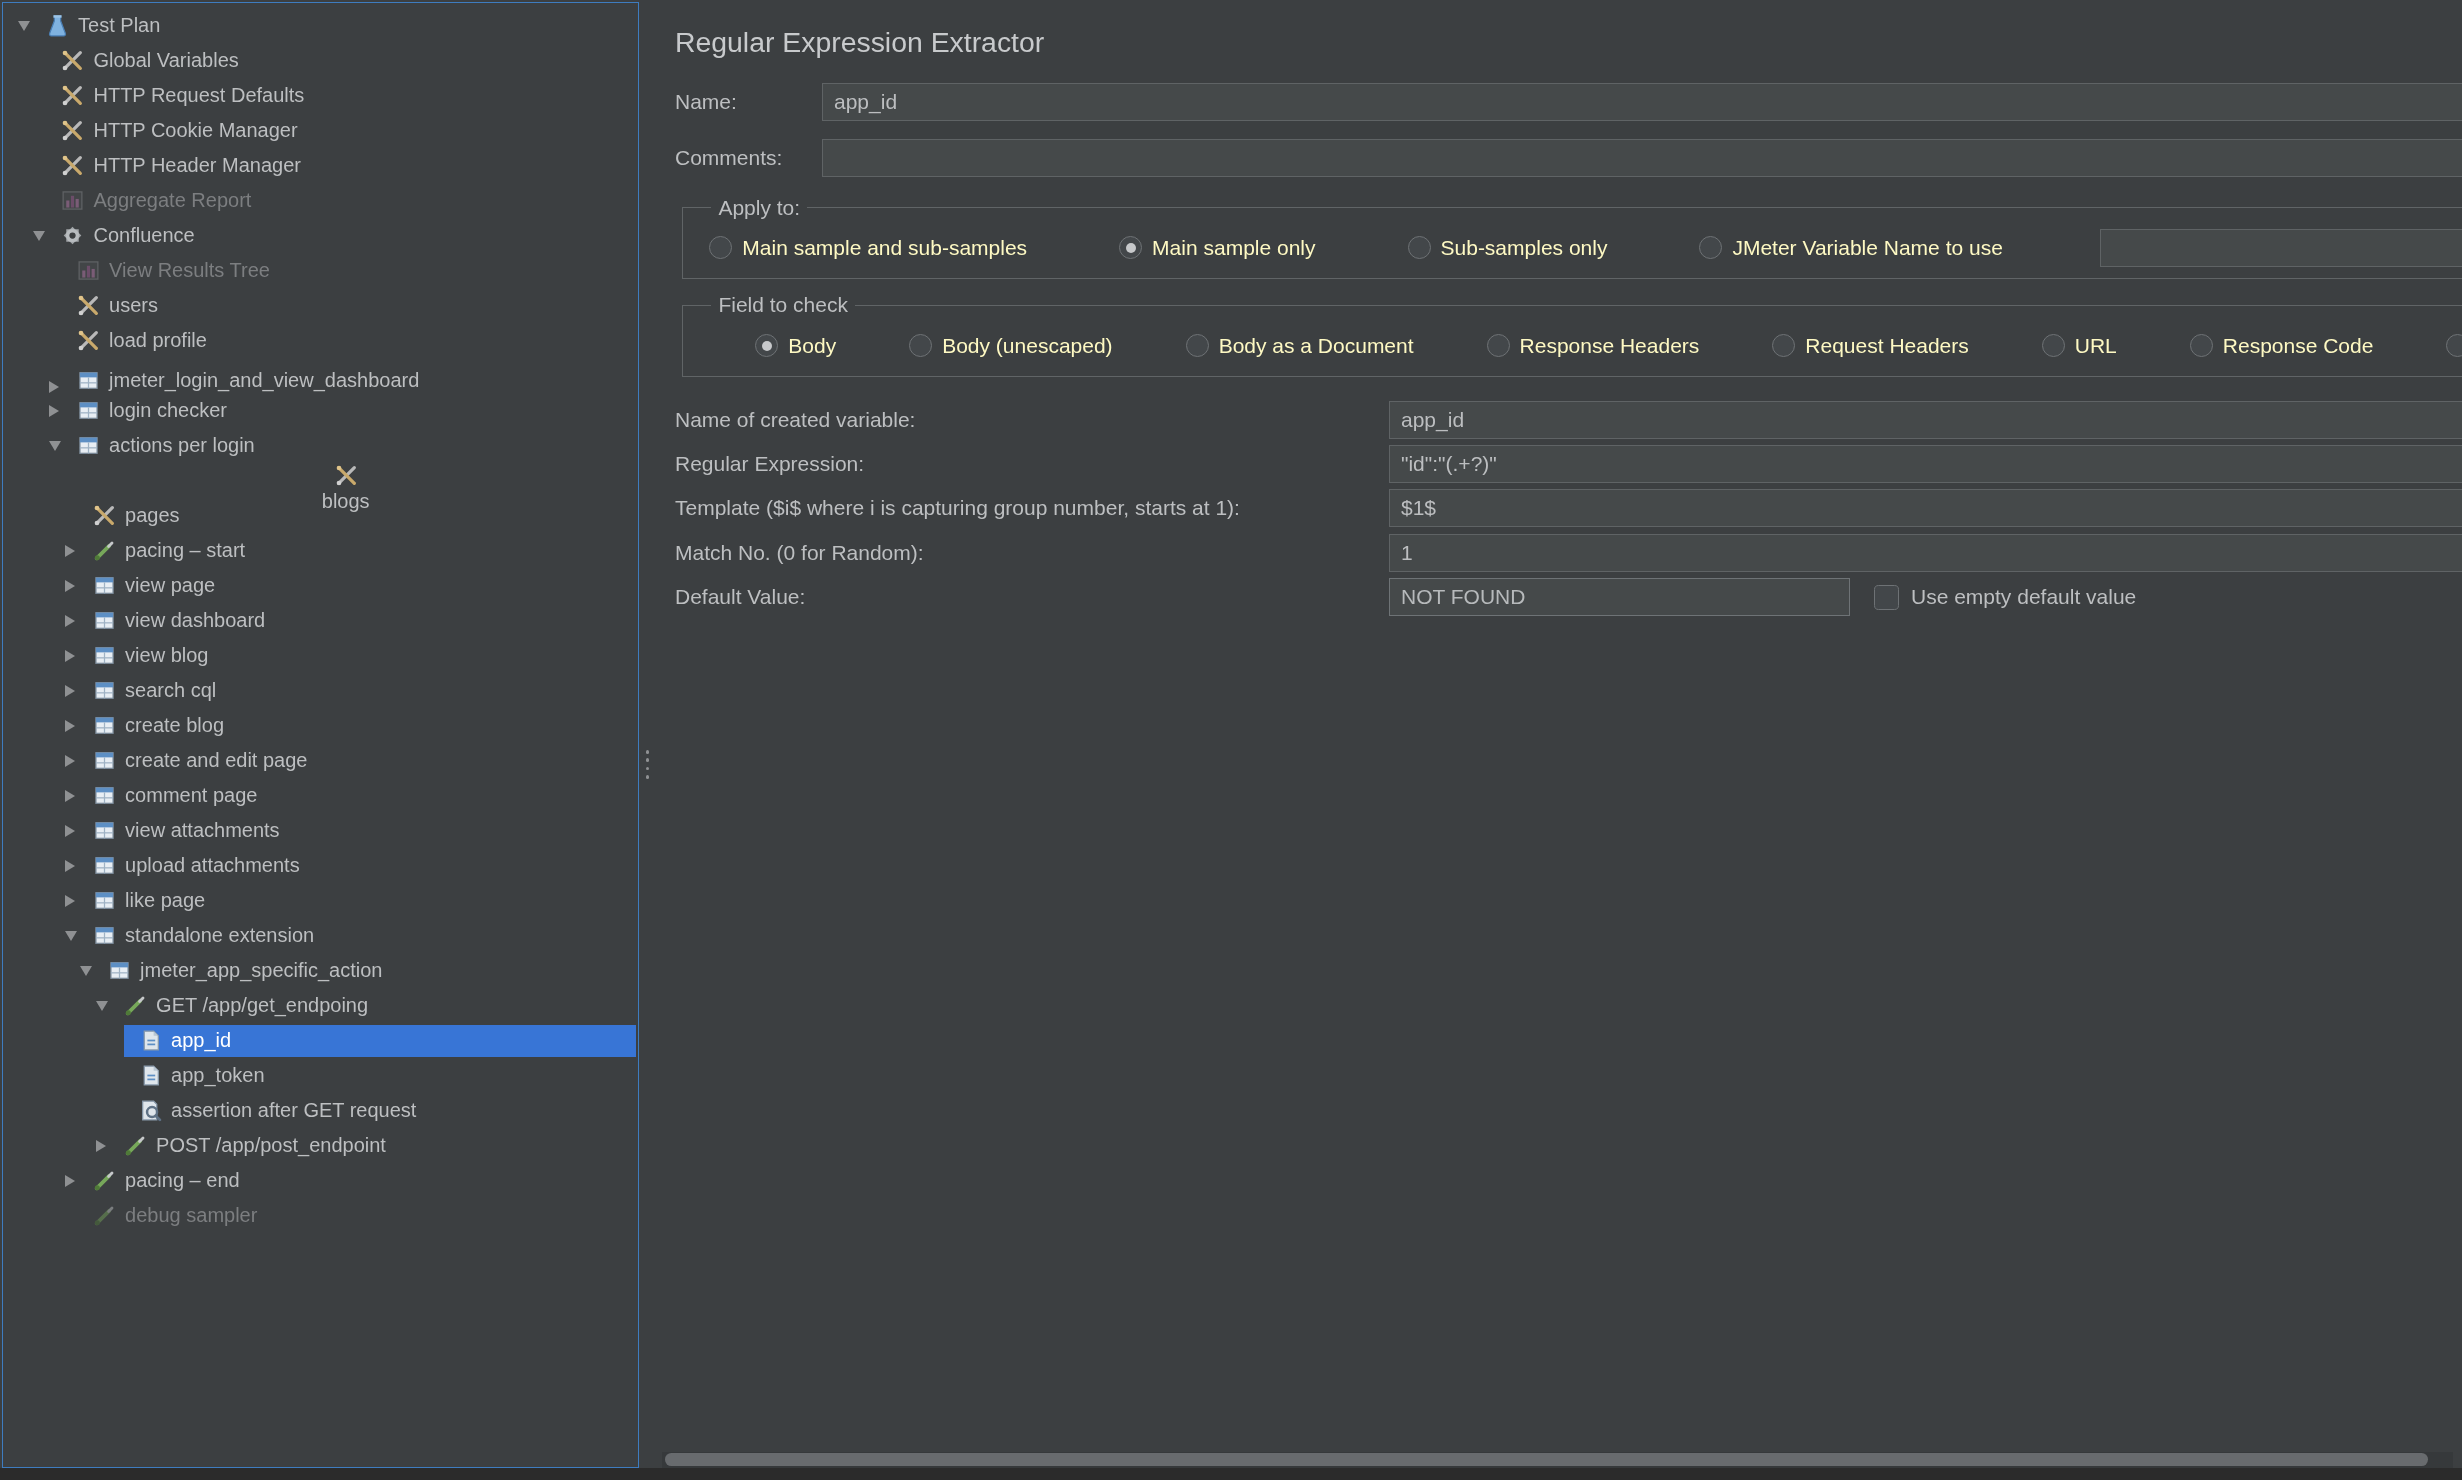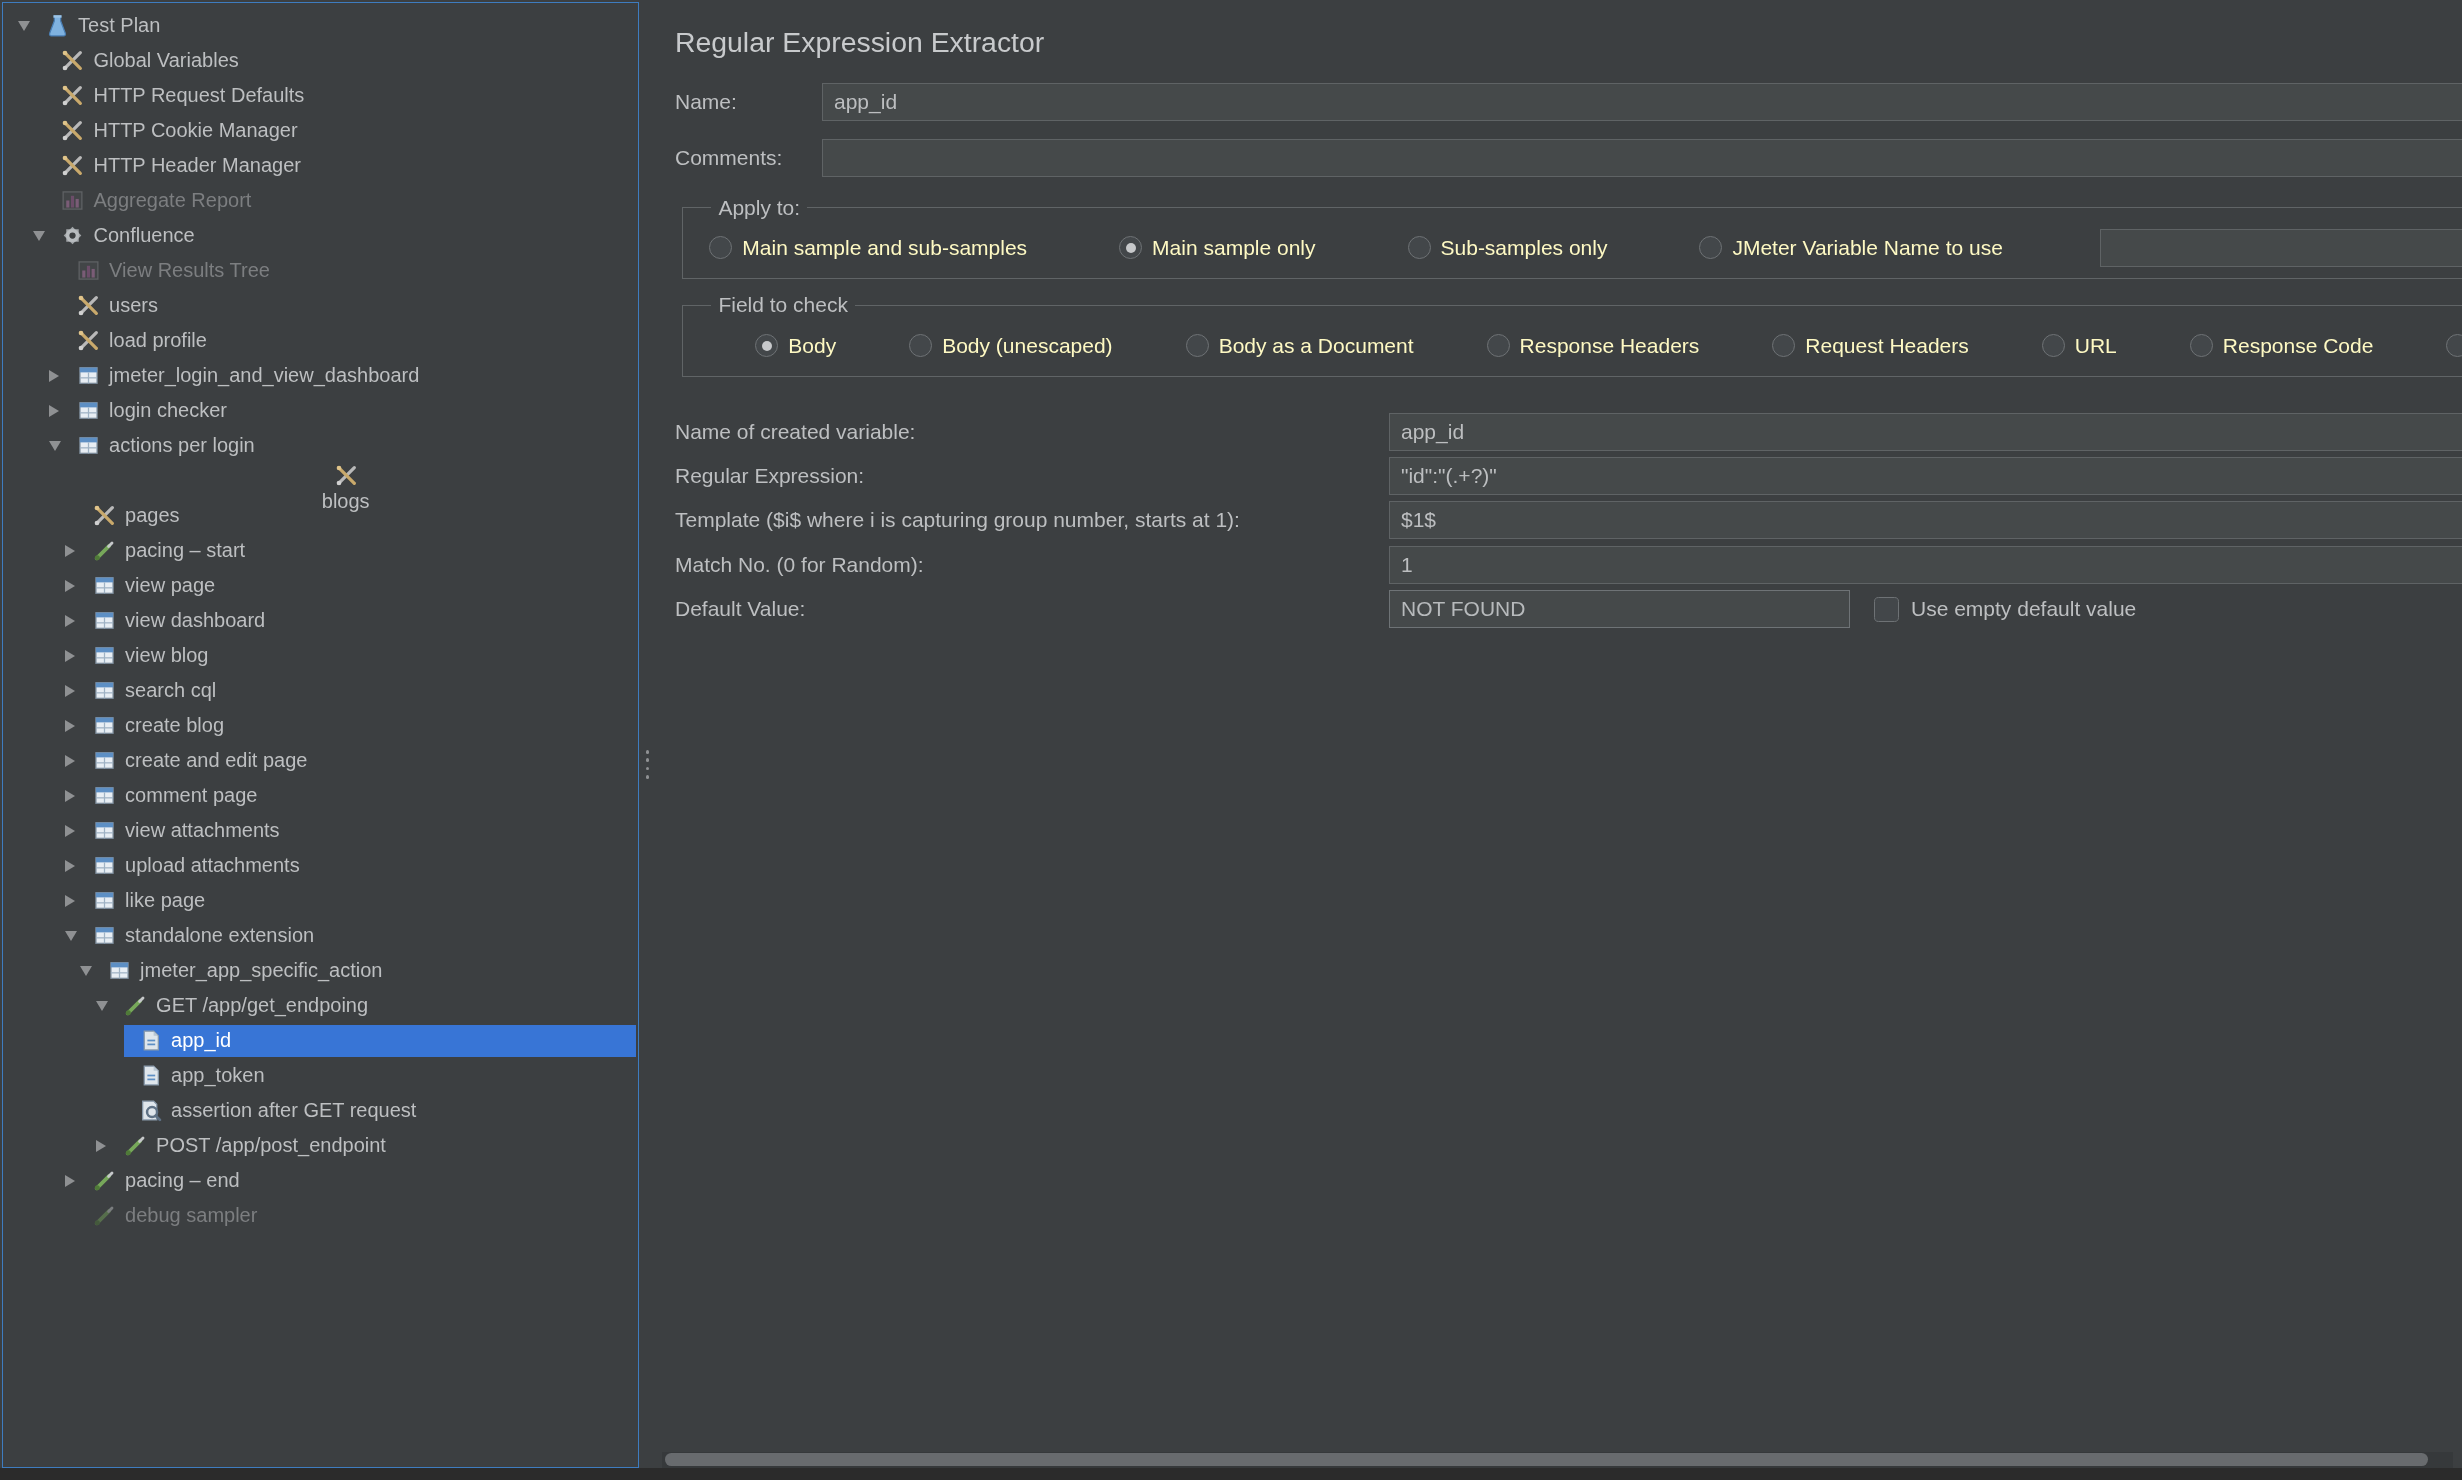--- a/index.html
+++ b/index.html
@@ -82,21 +82,21 @@
     width:23px; height:23px; border-radius:50%; background:#43474a;
     border:1.8px solid #6e7275; flex:none; position:relative;
   }
   .radio.on::after {
     content:''; position:absolute; left:50%; top:50%; transform:translate(-50%,-50%);
     width:10px; height:10px; border-radius:50%; background:#c7c9cb;
   }
   .radio-label { margin-left:10px; font-size:21px; color:#fef9c3; }
   .var-input { width:514px; flex:none; margin-left:5.5px; }
 
-  .vrows { margin-top:36px; }
+  .vrows { margin-top:24px; }
   .vrow { display:flex; align-items:center; margin-bottom:6.4px; }
   .vlabel { width:714px; flex:none; font-size:21px; color:#bdbfc1; }
   .vrow .tf { flex:1; border-right:0; }
   .vrow .tf.short { flex:none; width:461px; border:0.9px solid #6e7376; color:#b7babc; }
 
   .checkbox {
     width:25px; height:25px; background:#43474a; border:1.8px solid #6e7275;
     border-radius:4.6px; margin-left:24px; flex:none; position:relative;
   }
   .cb-label { margin-left:12px; font-size:21px; color:#bdbfc1; }
@@ -224,21 +224,21 @@
       <span class="tree-icon">
         <svg viewBox="0 0 16 16">
           <path d="M3 13L13 3" stroke="#b9b9b9" stroke-width="2.1" stroke-linecap="round"></path>
           <path d="M3 3l10 10" stroke="#c9a96b" stroke-width="2.1" stroke-linecap="round"></path>
           <circle cx="3.2" cy="3.2" r="1.5" fill="#e0c48a"></circle>
           <circle cx="3.2" cy="12.8" r="1.5" fill="#d0d0d0"></circle>
         </svg>
       </span>
       <span class="tree-label">load profile</span>
     </div>
-    <div class="tree-row" style="padding-left: 44px;">
+    <div class="tree-row" style="padding-left: 44px; align-items: flex-end;">
       <span class="expander collapsed"></span>
       <span class="tree-icon">
         <svg viewBox="0 0 16 16">
           <rect x="2.5" y="3" width="11" height="10" fill="#e8eef4" stroke="#7a8a99" stroke-width="0.8"></rect>
           <rect x="2.5" y="3" width="11" height="3" fill="#5d8fc4"></rect>
           <line x1="2.5" y1="9.5" x2="13.5" y2="9.5" stroke="#9fb2c4" stroke-width="0.8"></line>
           <line x1="8" y1="6" x2="8" y2="13" stroke="#9fb2c4" stroke-width="0.8"></line>
         </svg>
       </span>
       <span class="tree-label">jmeter_login_and_view_dashboard</span>

